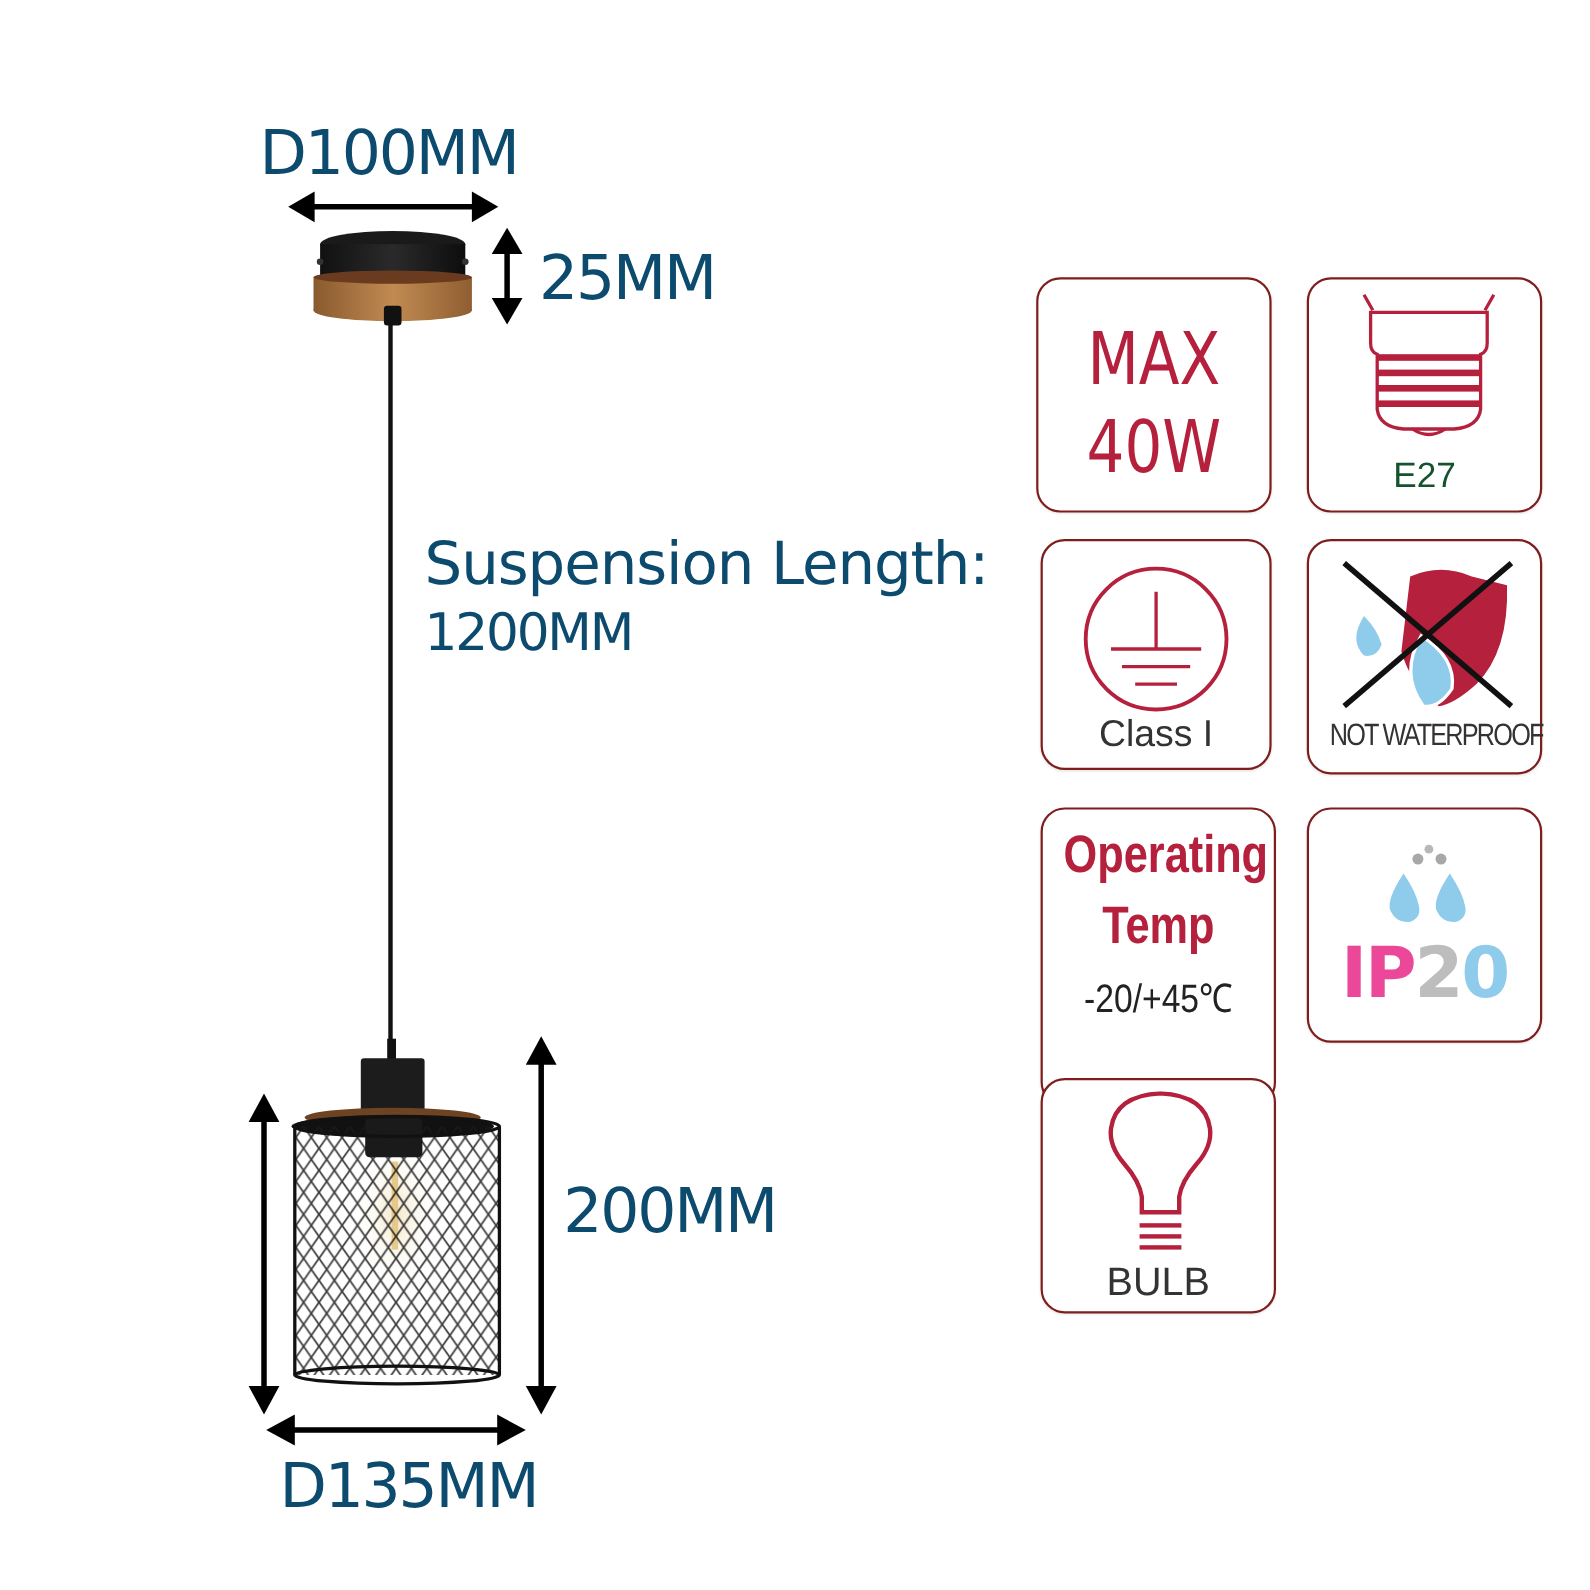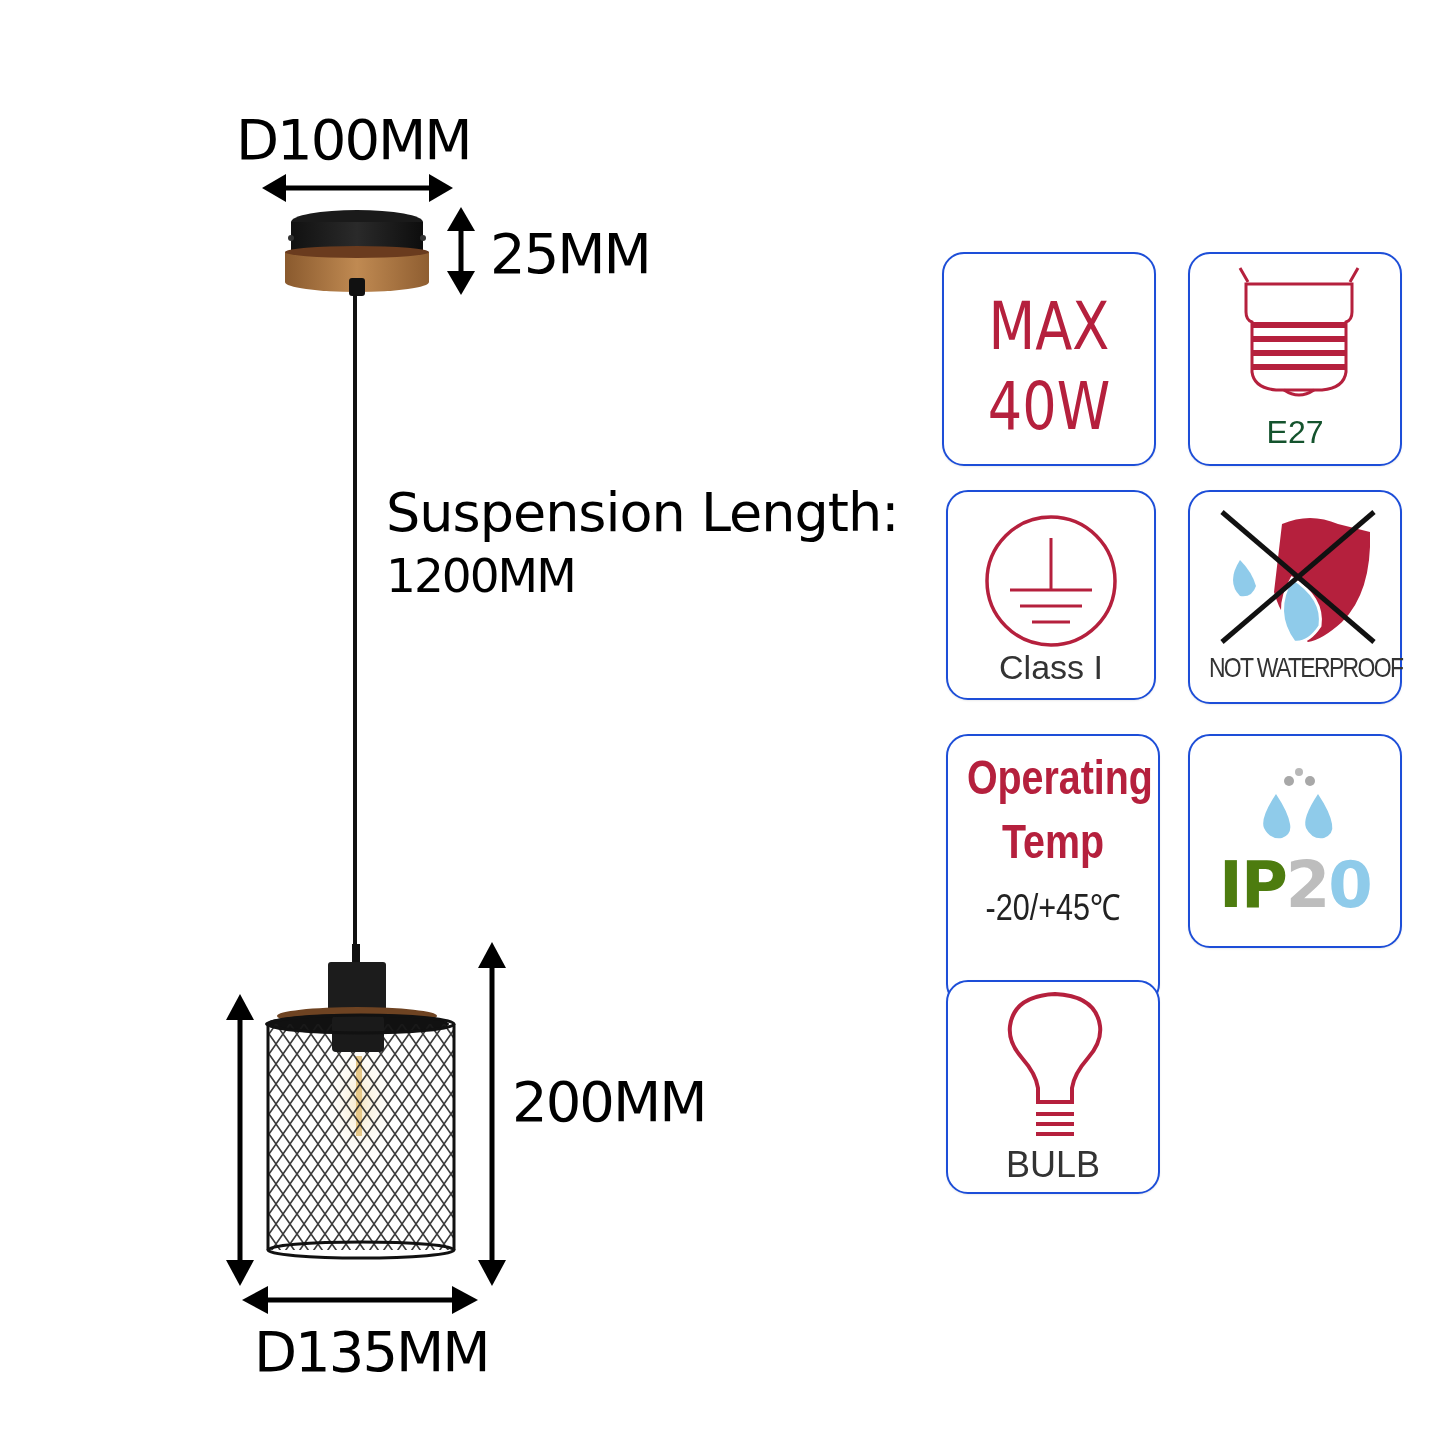--- a/index.html
+++ b/index.html
@@ -1,19 +1,19 @@
 <!DOCTYPE html>
 <html><head>
 <meta charset="utf-8">
 <style>
   html, body { margin:0; padding:0; background:#ffffff; }
   body { width:1445px; height:1445px; position:relative; overflow:hidden; font-family:"DejaVu Sans", sans-serif; }
   .abs { position:absolute; }
-  .dim { position:absolute; color:#000000; font-family:"DejaVu Sans", sans-serif; font-size:56px; line-height:1; letter-spacing:-2px; white-space:nowrap; }
-  .tile { position:absolute; background:#fff; border:2px solid #1d4ed8; border-radius:22px; box-sizing:border-box; box-shadow:0 1px 2px rgba(0,0,0,0.08); }
+  .dim { position:absolute; color:#0c4a6e; font-family:"DejaVu Sans", sans-serif; font-size:56px; line-height:1; letter-spacing:-2px; white-space:nowrap; }
+  .tile { position:absolute; background:#fff; border:2px solid #7f1d1d; border-radius:22px; box-sizing:border-box; box-shadow:0 1px 2px rgba(0,0,0,0.08); }
   .tile-label { position:absolute; left:0; right:0; text-align:center; font-family:"Liberation Sans", sans-serif; color:#333; white-space:nowrap; }
   .red { color:#b5203d; }
   svg { display:block; }
 </style>
 </head>
 <body>
 
 <div class="abs" style="left:0;top:0;width:930px;height:1445px;">
 
   <div class="dim" style="left:236px;top:112px;">D100MM</div>
@@ -162,21 +162,21 @@
 
   <div class="tile" style="left:258px;top:494px;width:214px;height:214px;">
     <svg class="abs" style="left:64px;top:30px;" width="90" height="76" viewBox="0 0 90 76">
       <circle cx="45" cy="6" r="4" fill="#b8b8b8"></circle>
       <circle cx="35" cy="15" r="5" fill="#a8a8a8"></circle>
       <circle cx="56" cy="15" r="5" fill="#a8a8a8"></circle>
       <path d="M22,28 Q6,52 10,62 Q16,74 28,72 Q38,68 36,58 Q34,46 22,28 Z" fill="#8fcbea"></path>
       <path d="M64,28 Q48,52 52,62 Q58,74 70,72 Q80,68 78,58 Q76,46 64,28 Z" fill="#8fcbea"></path>
     </svg>
     <div class="tile-label" style="top:112px;font-size:64px;font-weight:bold;font-family:'DejaVu Sans',sans-serif;letter-spacing:-2px;">
-      <span style="color:#4d7c0f;">IP</span><span style="color:#bdbdbd;">2</span><span style="color:#8fcbea;">0</span>
+      <span style="color:#ec4899;">IP</span><span style="color:#bdbdbd;">2</span><span style="color:#8fcbea;">0</span>
     </div>
   </div>
 
   <div class="tile" style="left:16px;top:740px;width:214px;height:214px;">
     <svg class="abs" style="left:56px;top:10px;" width="102" height="150" viewBox="0 0 102 150">
       <path d="M34,110 V96 Q32,82 18,66 Q4,50 6,34 Q10,4 51,2 Q92,4 96,34 Q98,50 84,66 Q70,82 68,96 V110 Z" fill="none" stroke="#b5203d" stroke-width="4"></path>
       <rect x="32" y="120" width="38" height="4" fill="#b5203d"></rect>
       <rect x="32" y="130" width="38" height="4" fill="#b5203d"></rect>
       <rect x="32" y="140" width="38" height="4" fill="#b5203d"></rect>
     </svg>

